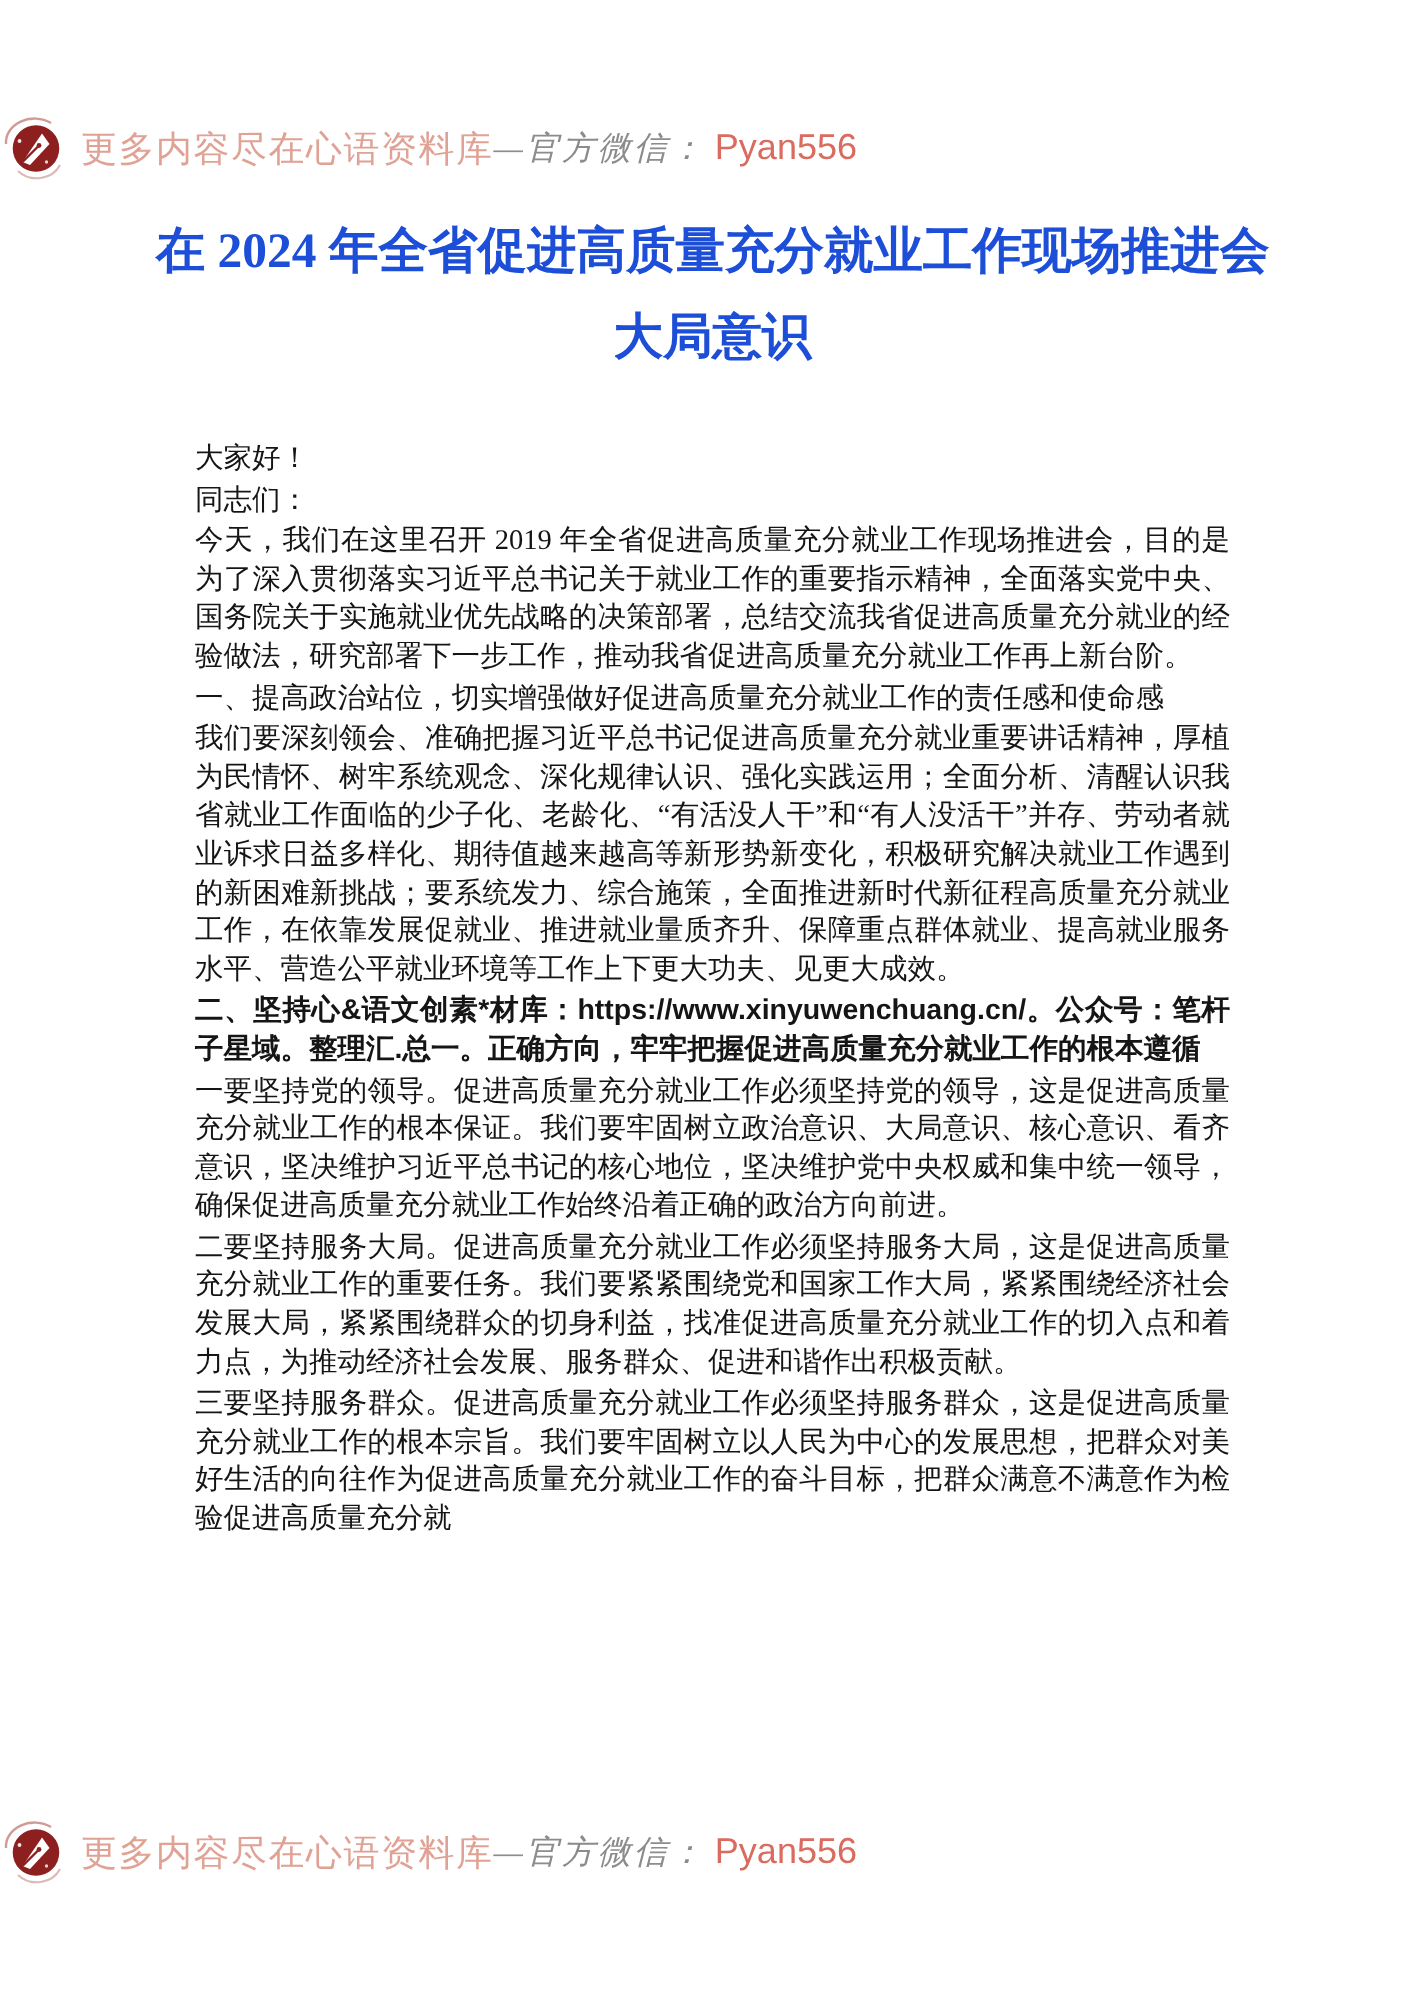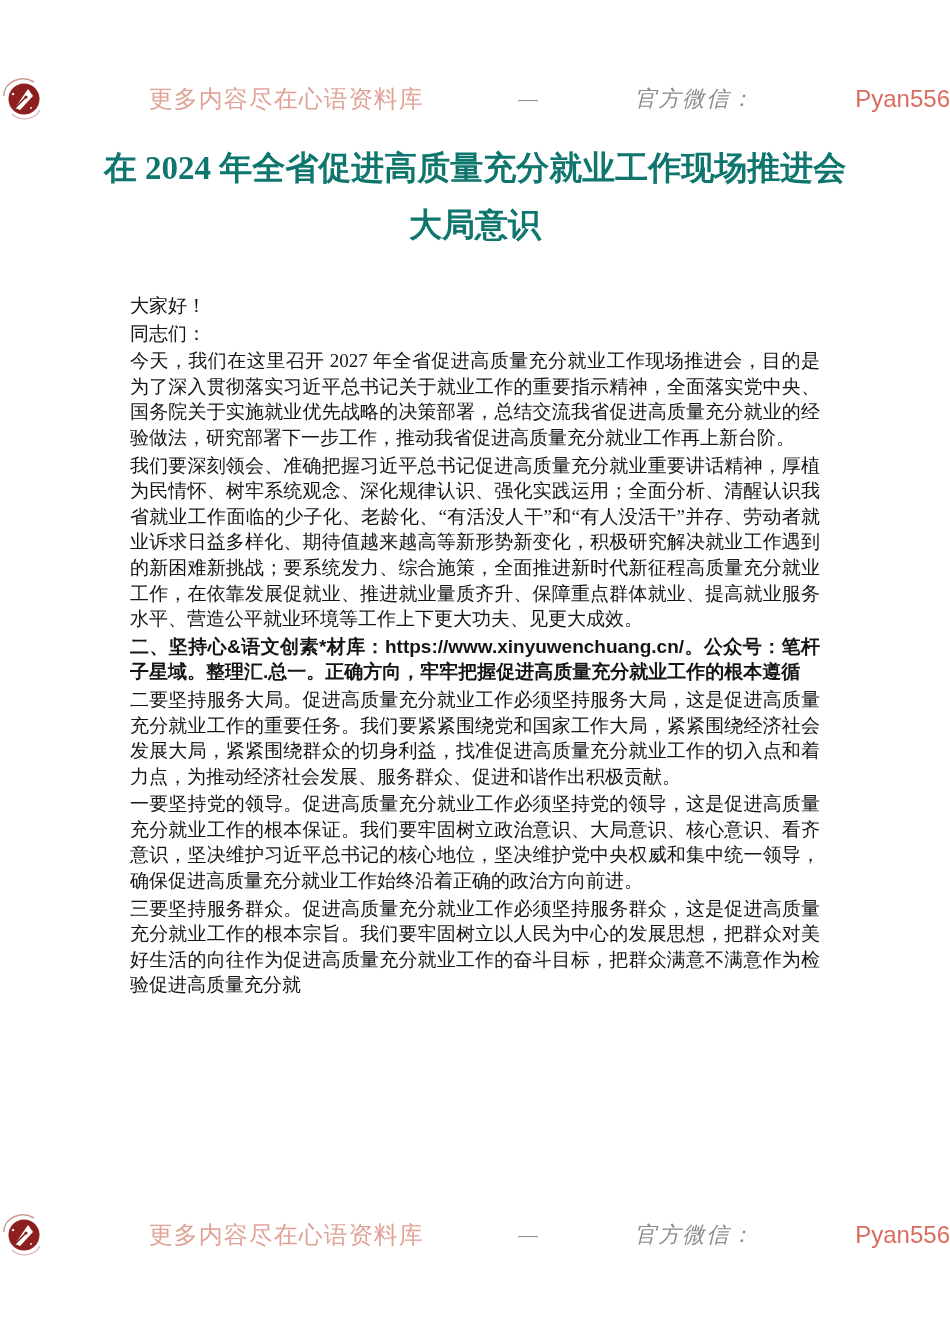--- a/index.html
+++ b/index.html
@@ -8,21 +8,21 @@
     position:relative;
     width:950px;height:1344px;
     background:#ffffff;
     overflow:hidden;
     font-family:"Liberation Serif","DejaVu Serif",serif;
     color:#151515;
   }
   
   .wm{
     position:absolute;left:0;width:100%;
-    display:flex;justify-content:space-between;align-items:center;
+    display:flex;justify-content:flex-start;align-items:center;
     white-space:nowrap;
   }
   .wm-header{top:76px;}
   .wm-footer{top:1212px;}
   .wm .logo{width:46px;height:46px;margin-right:8px;flex:0 0 auto;}
   .wm-brand{
     font-size:24px;color:var(--wm-main,#dfa295);
     letter-spacing:1px;
   }
   .wm-label{
@@ -31,21 +31,21 @@
   }
   .wm-account{
     font-family:Liberation Sans, sans-serif;
     font-size:24px;color:var(--wm-account,#d96c5f);
     margin-left:6px;
   }
   
   .title{
     position:absolute;top:140px;left:100px;width:750px;
     text-align:center;font-weight:bold;
-    font-size:33px;line-height:57px;color:#0f766e;
+    font-size:33px;line-height:57px;color:#1d4ed8;
   }
   
   .doc-body{
     position:absolute;top:293px;left:130px;width:690px;
     font-size:19px;line-height:25.6px;
     text-align:justify;
   }
   .doc-body p{margin:0 0 2px 0;}
   .doc-body p.bold{
     font-family:"Liberation Sans","DejaVu Sans",sans-serif;
@@ -76,25 +76,26 @@
   </div>
 
   <div class="title">
     <div>在 2024 年全省促进高质量充分就业工作现场推进会</div>
     <div>大局意识</div>
   </div>
 
   <div class="doc-body">
       <p class="">大家好！</p>
       <p class="">同志们：</p>
-      <p class="">今天，我们在这里召开 2027 年全省促进高质量充分就业工作现场推进会，目的是为了深入贯彻落实习近平总书记关于就业工作的重要指示精神，全面落实党中央、国务院关于实施就业优先战略的决策部署，总结交流我省促进高质量充分就业的经验做法，研究部署下一步工作，推动我省促进高质量充分就业工作再上新台阶。</p>
+      <p class="">今天，我们在这里召开 2019 年全省促进高质量充分就业工作现场推进会，目的是为了深入贯彻落实习近平总书记关于就业工作的重要指示精神，全面落实党中央、国务院关于实施就业优先战略的决策部署，总结交流我省促进高质量充分就业的经验做法，研究部署下一步工作，推动我省促进高质量充分就业工作再上新台阶。</p>
+      <p class="">一、提高政治站位，切实增强做好促进高质量充分就业工作的责任感和使命感</p>
       <p class="">我们要深刻领会、准确把握习近平总书记促进高质量充分就业重要讲话精神，厚植为民情怀、树牢系统观念、深化规律认识、强化实践运用；全面分析、清醒认识我省就业工作面临的少子化、老龄化、“有活没人干”和“有人没活干”并存、劳动者就业诉求日益多样化、期待值越来越高等新形势新变化，积极研究解决就业工作遇到的新困难新挑战；要系统发力、综合施策，全面推进新时代新征程高质量充分就业工作，在依靠发展促就业、推进就业量质齐升、保障重点群体就业、提高就业服务水平、营造公平就业环境等工作上下更大功夫、见更大成效。</p>
       <p class="bold">二、坚持心&amp;语文创素*材库：https://www.xinyuwenchuang.cn/。公众号：笔杆子星域。整理汇.总一。正确方向，牢牢把握促进高质量充分就业工作的根本遵循</p>
+      <p class="">一要坚持党的领导。促进高质量充分就业工作必须坚持党的领导，这是促进高质量充分就业工作的根本保证。我们要牢固树立政治意识、大局意识、核心意识、看齐意识，坚决维护习近平总书记的核心地位，坚决维护党中央权威和集中统一领导，确保促进高质量充分就业工作始终沿着正确的政治方向前进。</p>
       <p class="">二要坚持服务大局。促进高质量充分就业工作必须坚持服务大局，这是促进高质量充分就业工作的重要任务。我们要紧紧围绕党和国家工作大局，紧紧围绕经济社会发展大局，紧紧围绕群众的切身利益，找准促进高质量充分就业工作的切入点和着力点，为推动经济社会发展、服务群众、促进和谐作出积极贡献。</p>
-      <p class="">一要坚持党的领导。促进高质量充分就业工作必须坚持党的领导，这是促进高质量充分就业工作的根本保证。我们要牢固树立政治意识、大局意识、核心意识、看齐意识，坚决维护习近平总书记的核心地位，坚决维护党中央权威和集中统一领导，确保促进高质量充分就业工作始终沿着正确的政治方向前进。</p>
       <p class="">三要坚持服务群众。促进高质量充分就业工作必须坚持服务群众，这是促进高质量充分就业工作的根本宗旨。我们要牢固树立以人民为中心的发展思想，把群众对美好生活的向往作为促进高质量充分就业工作的奋斗目标，把群众满意不满意作为检验促进高质量充分就</p>
     </div>
 
   <div class="wm wm-footer">
     <svg class="logo" viewBox="0 0 46 46" aria-hidden="true">
       <circle cx="24" cy="23" r="15.5" fill="#8e1f1f"></circle>
       <path d="M4 20 A 19 16 0 0 1 34 6" fill="none" stroke="#c58a84" stroke-width="1.6" opacity="0.85"></path>
       <path d="M40 34 A 17 15 0 0 1 12 38" fill="none" stroke="#c58a84" stroke-width="1.4" opacity="0.6"></path>
       <path d="M15 32 L28 13 L33 20 L20 34 Z" fill="#ffffff"></path>
       <path d="M15 32 L26 21" stroke="#8e1f1f" stroke-width="1.6" fill="none"></path>

